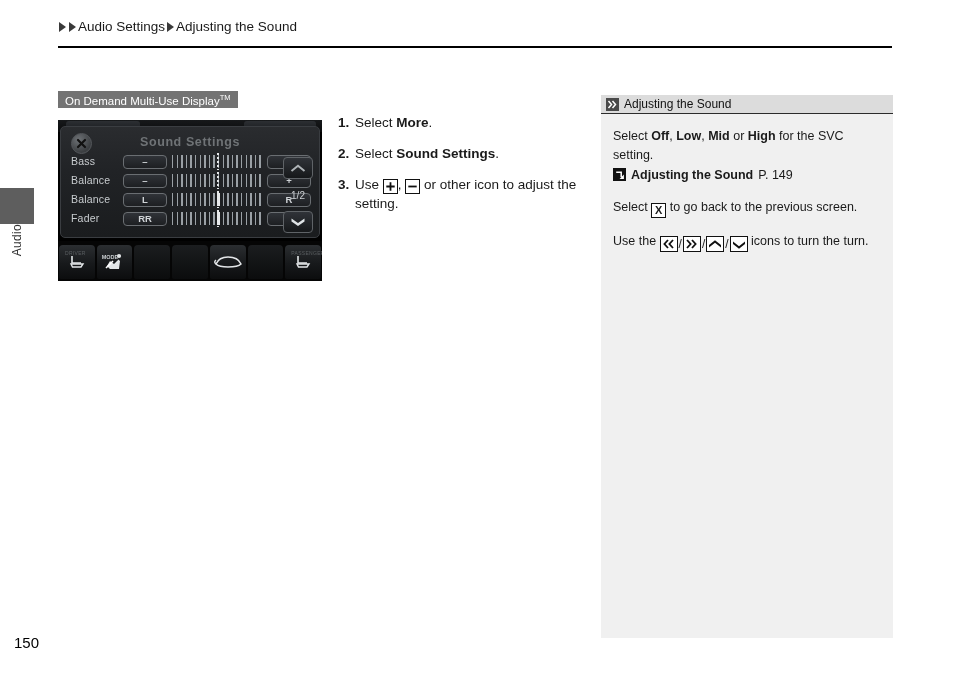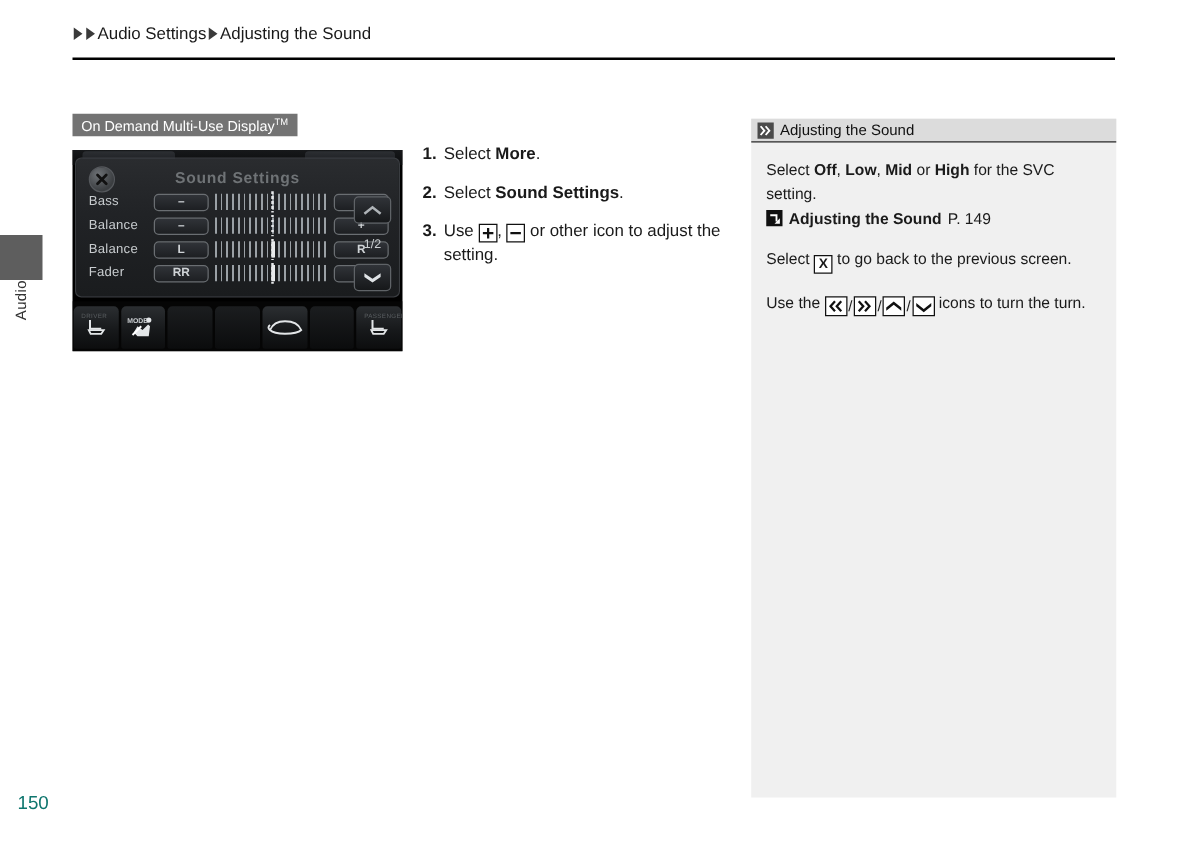--- a/index.html
+++ b/index.html
@@ -49,21 +49,21 @@
     transform: rotate(180deg);
     font-size: 12px;
     color: #333;
     letter-spacing: 0.3px;
     white-space: nowrap;
   }
 
   
   .page-number {
     position: absolute; left: 14px; top: 634px;
-    font-size: 15px; color: #0f766e;
+    font-size: 15px; color: #000000;
   }
 
   
   .fig-banner {
     position: absolute; left: 58px; top: 91px;
     background: #737373;
     color: #ffffff;
     font-size: 11.5px;
     padding: 2px 7px 0 7px;
     white-space: nowrap;

